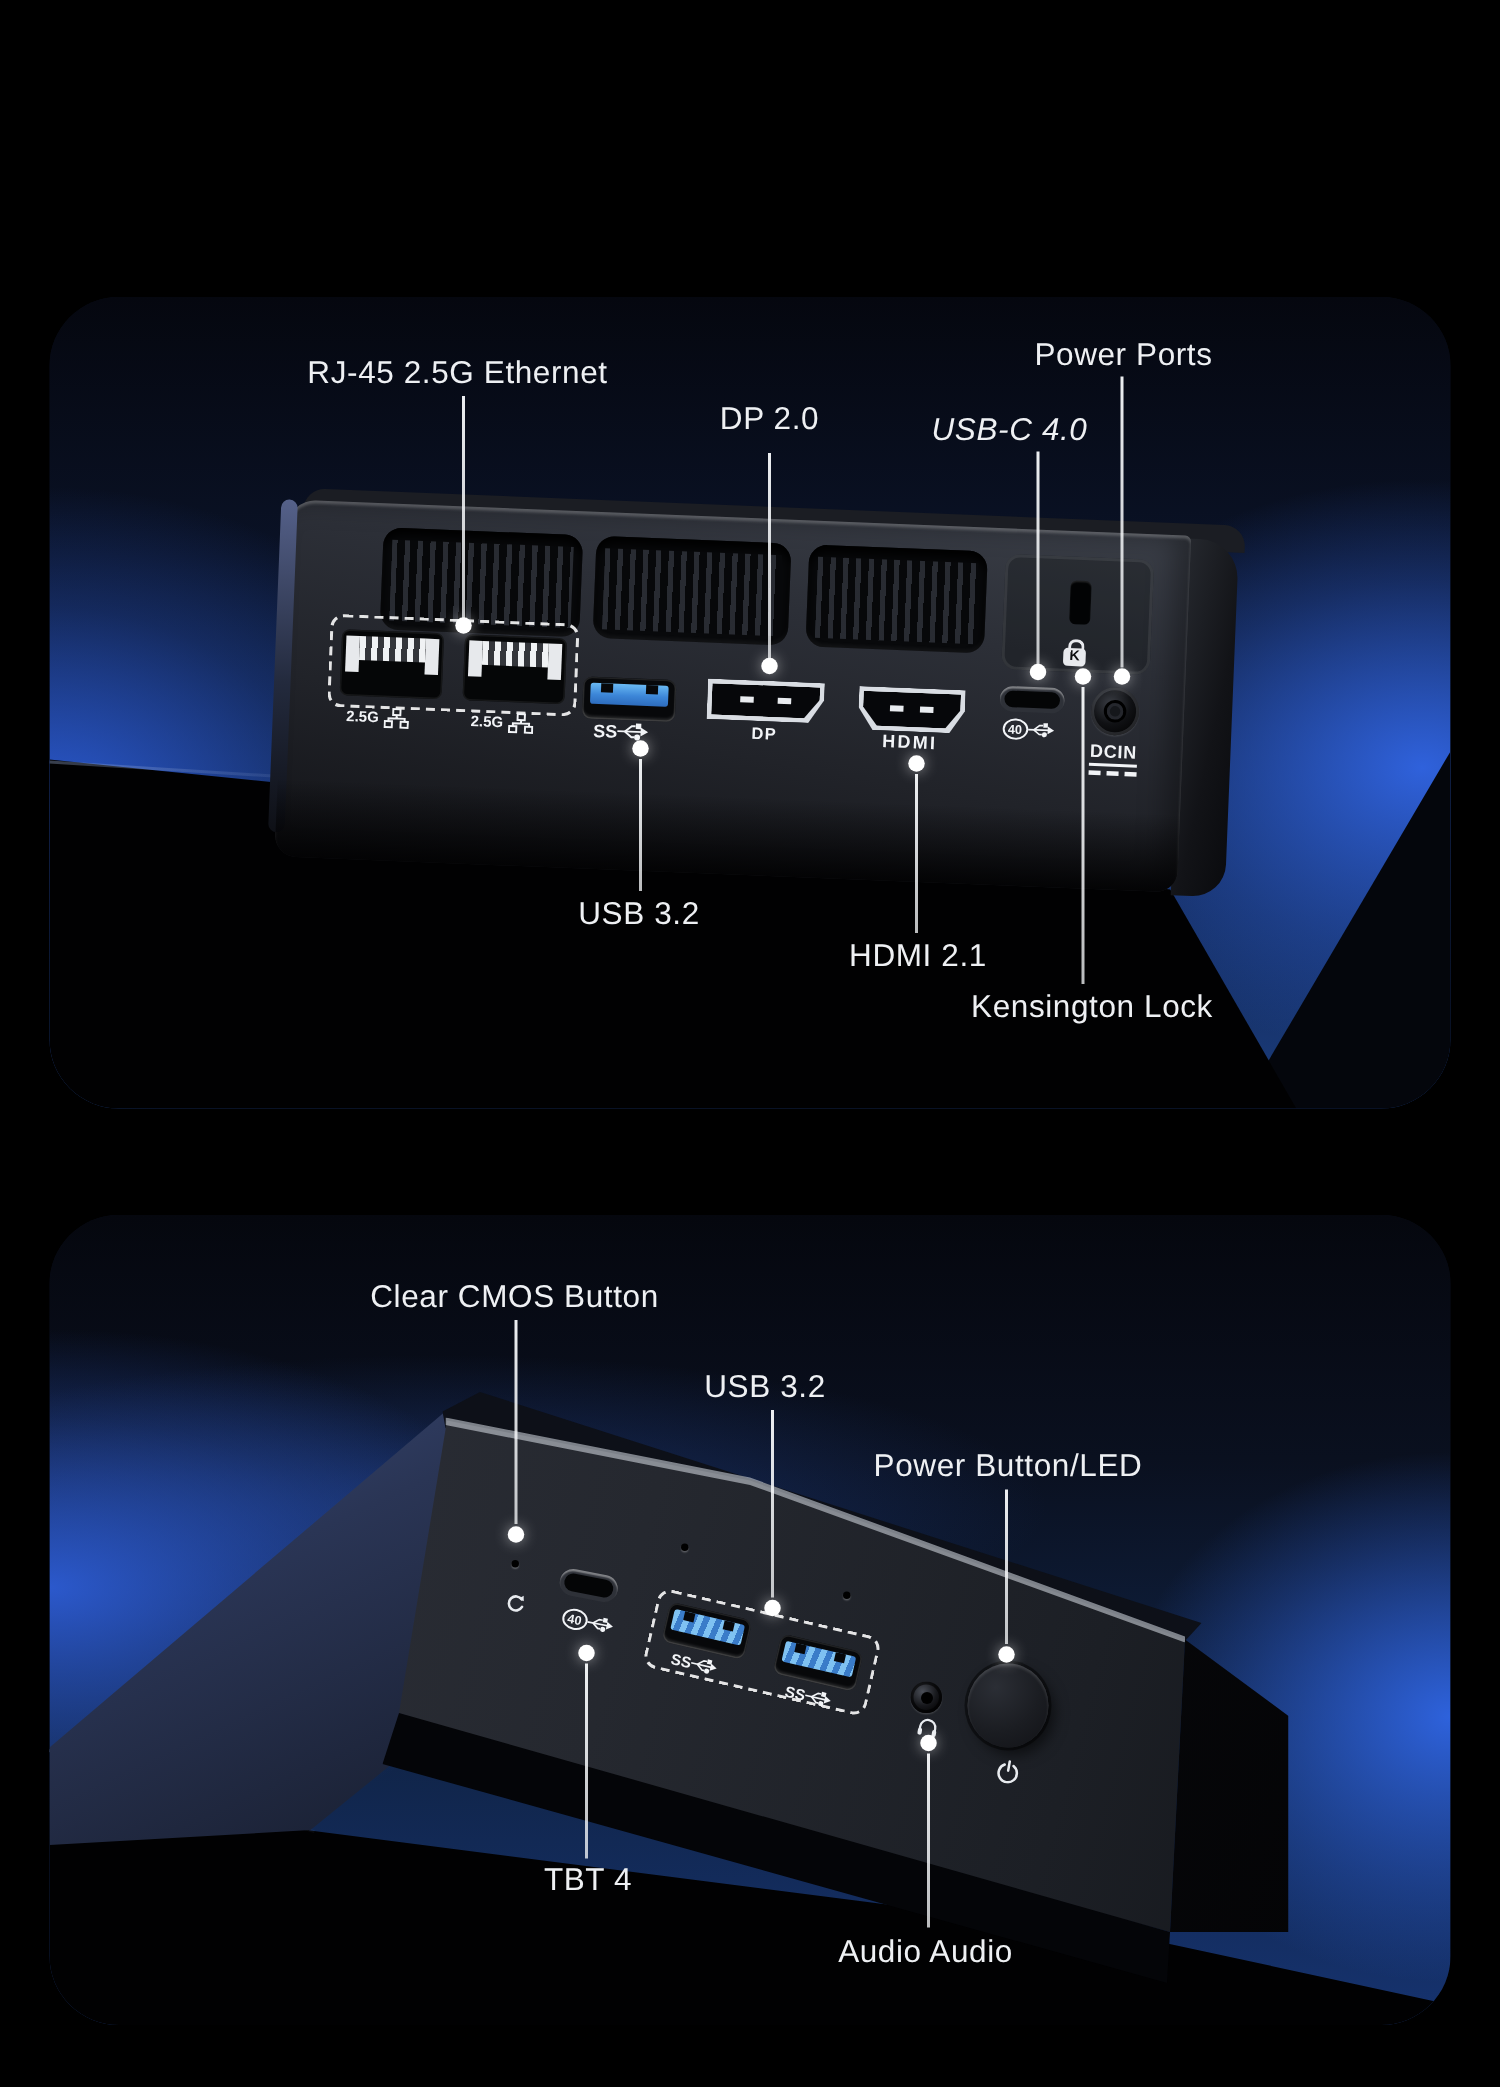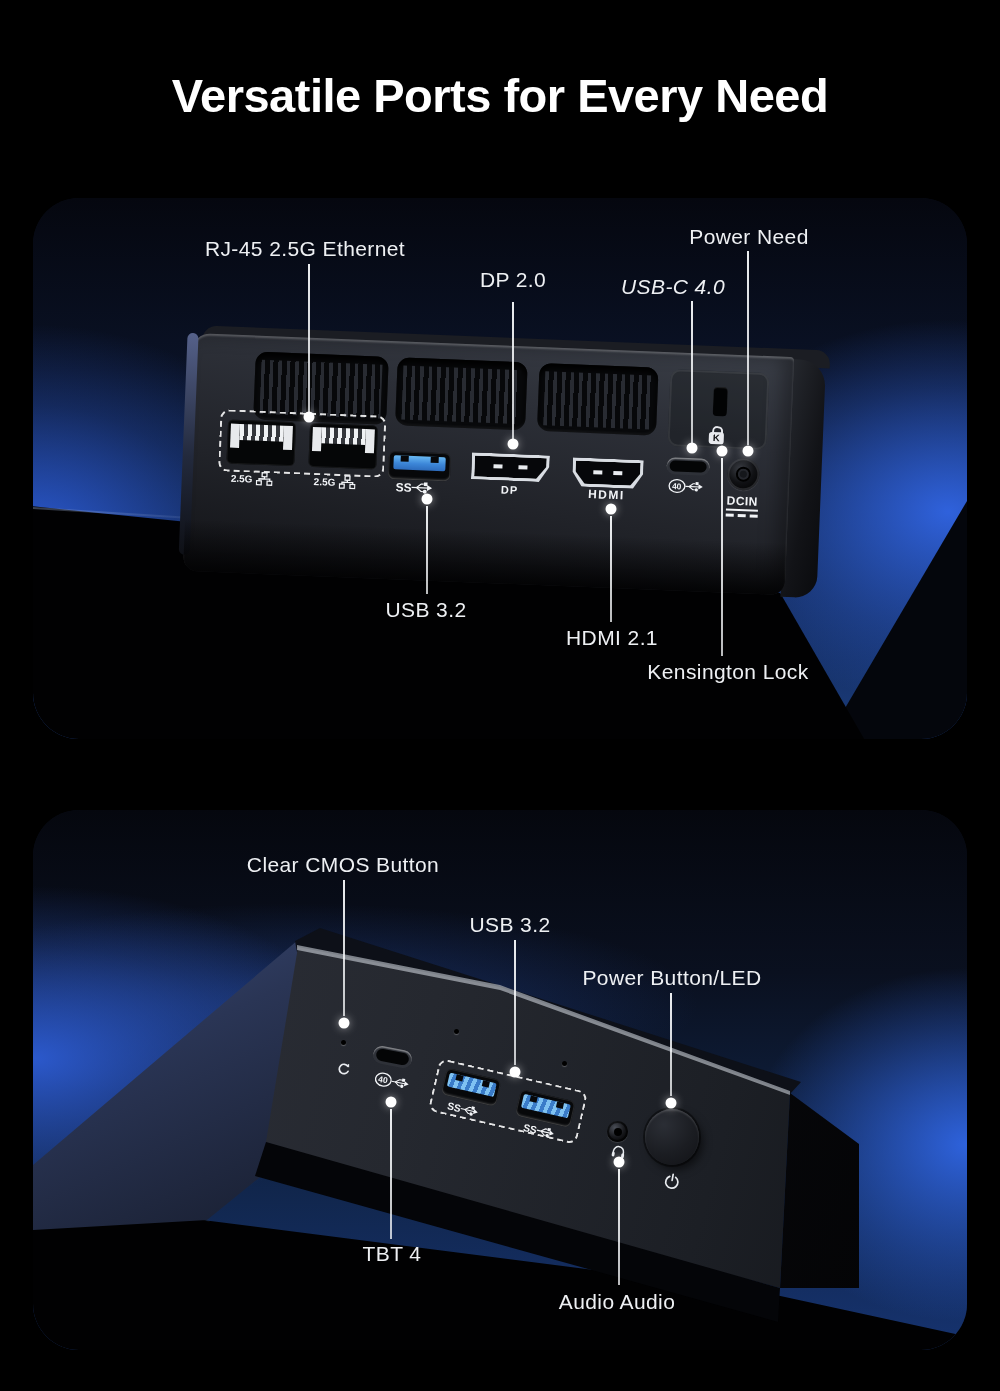--- a/index.html
+++ b/index.html
@@ -106,21 +106,20 @@
          transform:translate(-50%,-50%);background:#000;}
   .pwrbtn{border-radius:50%;background:radial-gradient(circle at 35% 28%,#2b2e35 0%,#1b1d22 55%,#111216 100%);
          box-shadow:0 0 0 2px rgba(0,0,0,.45),inset 0 1.5px 2px rgba(255,255,255,.15),4px 5px 9px rgba(0,0,0,.55);}
   svg{display:block;}
 </style>
 </head>
 <body>
 
 <div class="page">
 
-  <div class="title">Versatile Ports for Every Need</div>
 
   <div class="panel" id="panel1">
     <div class="lay bg1 noint"></div>
     <div class="lay glowL1 noint"></div>
     <div class="lay glowR1 noint"></div>
     <div class="lay wedgeBR1 noint"></div>
     <div class="lay table1 noint"></div>
     <div class="abs rim" style="left:0;top:309px;width:190px;transform:rotate(3.6deg);"></div>
 
     <div id="rear-device">
@@ -240,21 +239,21 @@
     <div class="co-dot" style="left:276px;top:219px;"></div>
 
     <div class="co-label" style="left:480px;top:70px;">DP 2.0</div>
     <div class="co-line" style="left:479px;top:104px;height:138px;"></div>
     <div class="co-dot" style="left:480px;top:246px;"></div>
 
     <div class="co-label" style="left:640px;top:77px;font-style:italic;">USB-C 4.0</div>
     <div class="co-line" style="left:658px;top:103px;height:142px;"></div>
     <div class="co-dot" style="left:659px;top:250px;"></div>
 
-    <div class="co-label" style="left:716px;top:27px;">Power Need</div>
+    <div class="co-label" style="left:716px;top:27px;">Power Ports</div>
     <div class="co-line" style="left:714px;top:53px;height:194px;"></div>
     <div class="co-dot" style="left:715px;top:253px;"></div>
 
     <div class="co-dot" style="left:394px;top:301px;"></div>
     <div class="co-line" style="left:393px;top:308px;height:88px;"></div>
     <div class="co-label" style="left:393px;top:400px;">USB 3.2</div>
 
     <div class="co-dot" style="left:578px;top:311px;"></div>
     <div class="co-line" style="left:577px;top:318px;height:106px;"></div>
     <div class="co-label" style="left:579px;top:428px;">HDMI 2.1</div>

